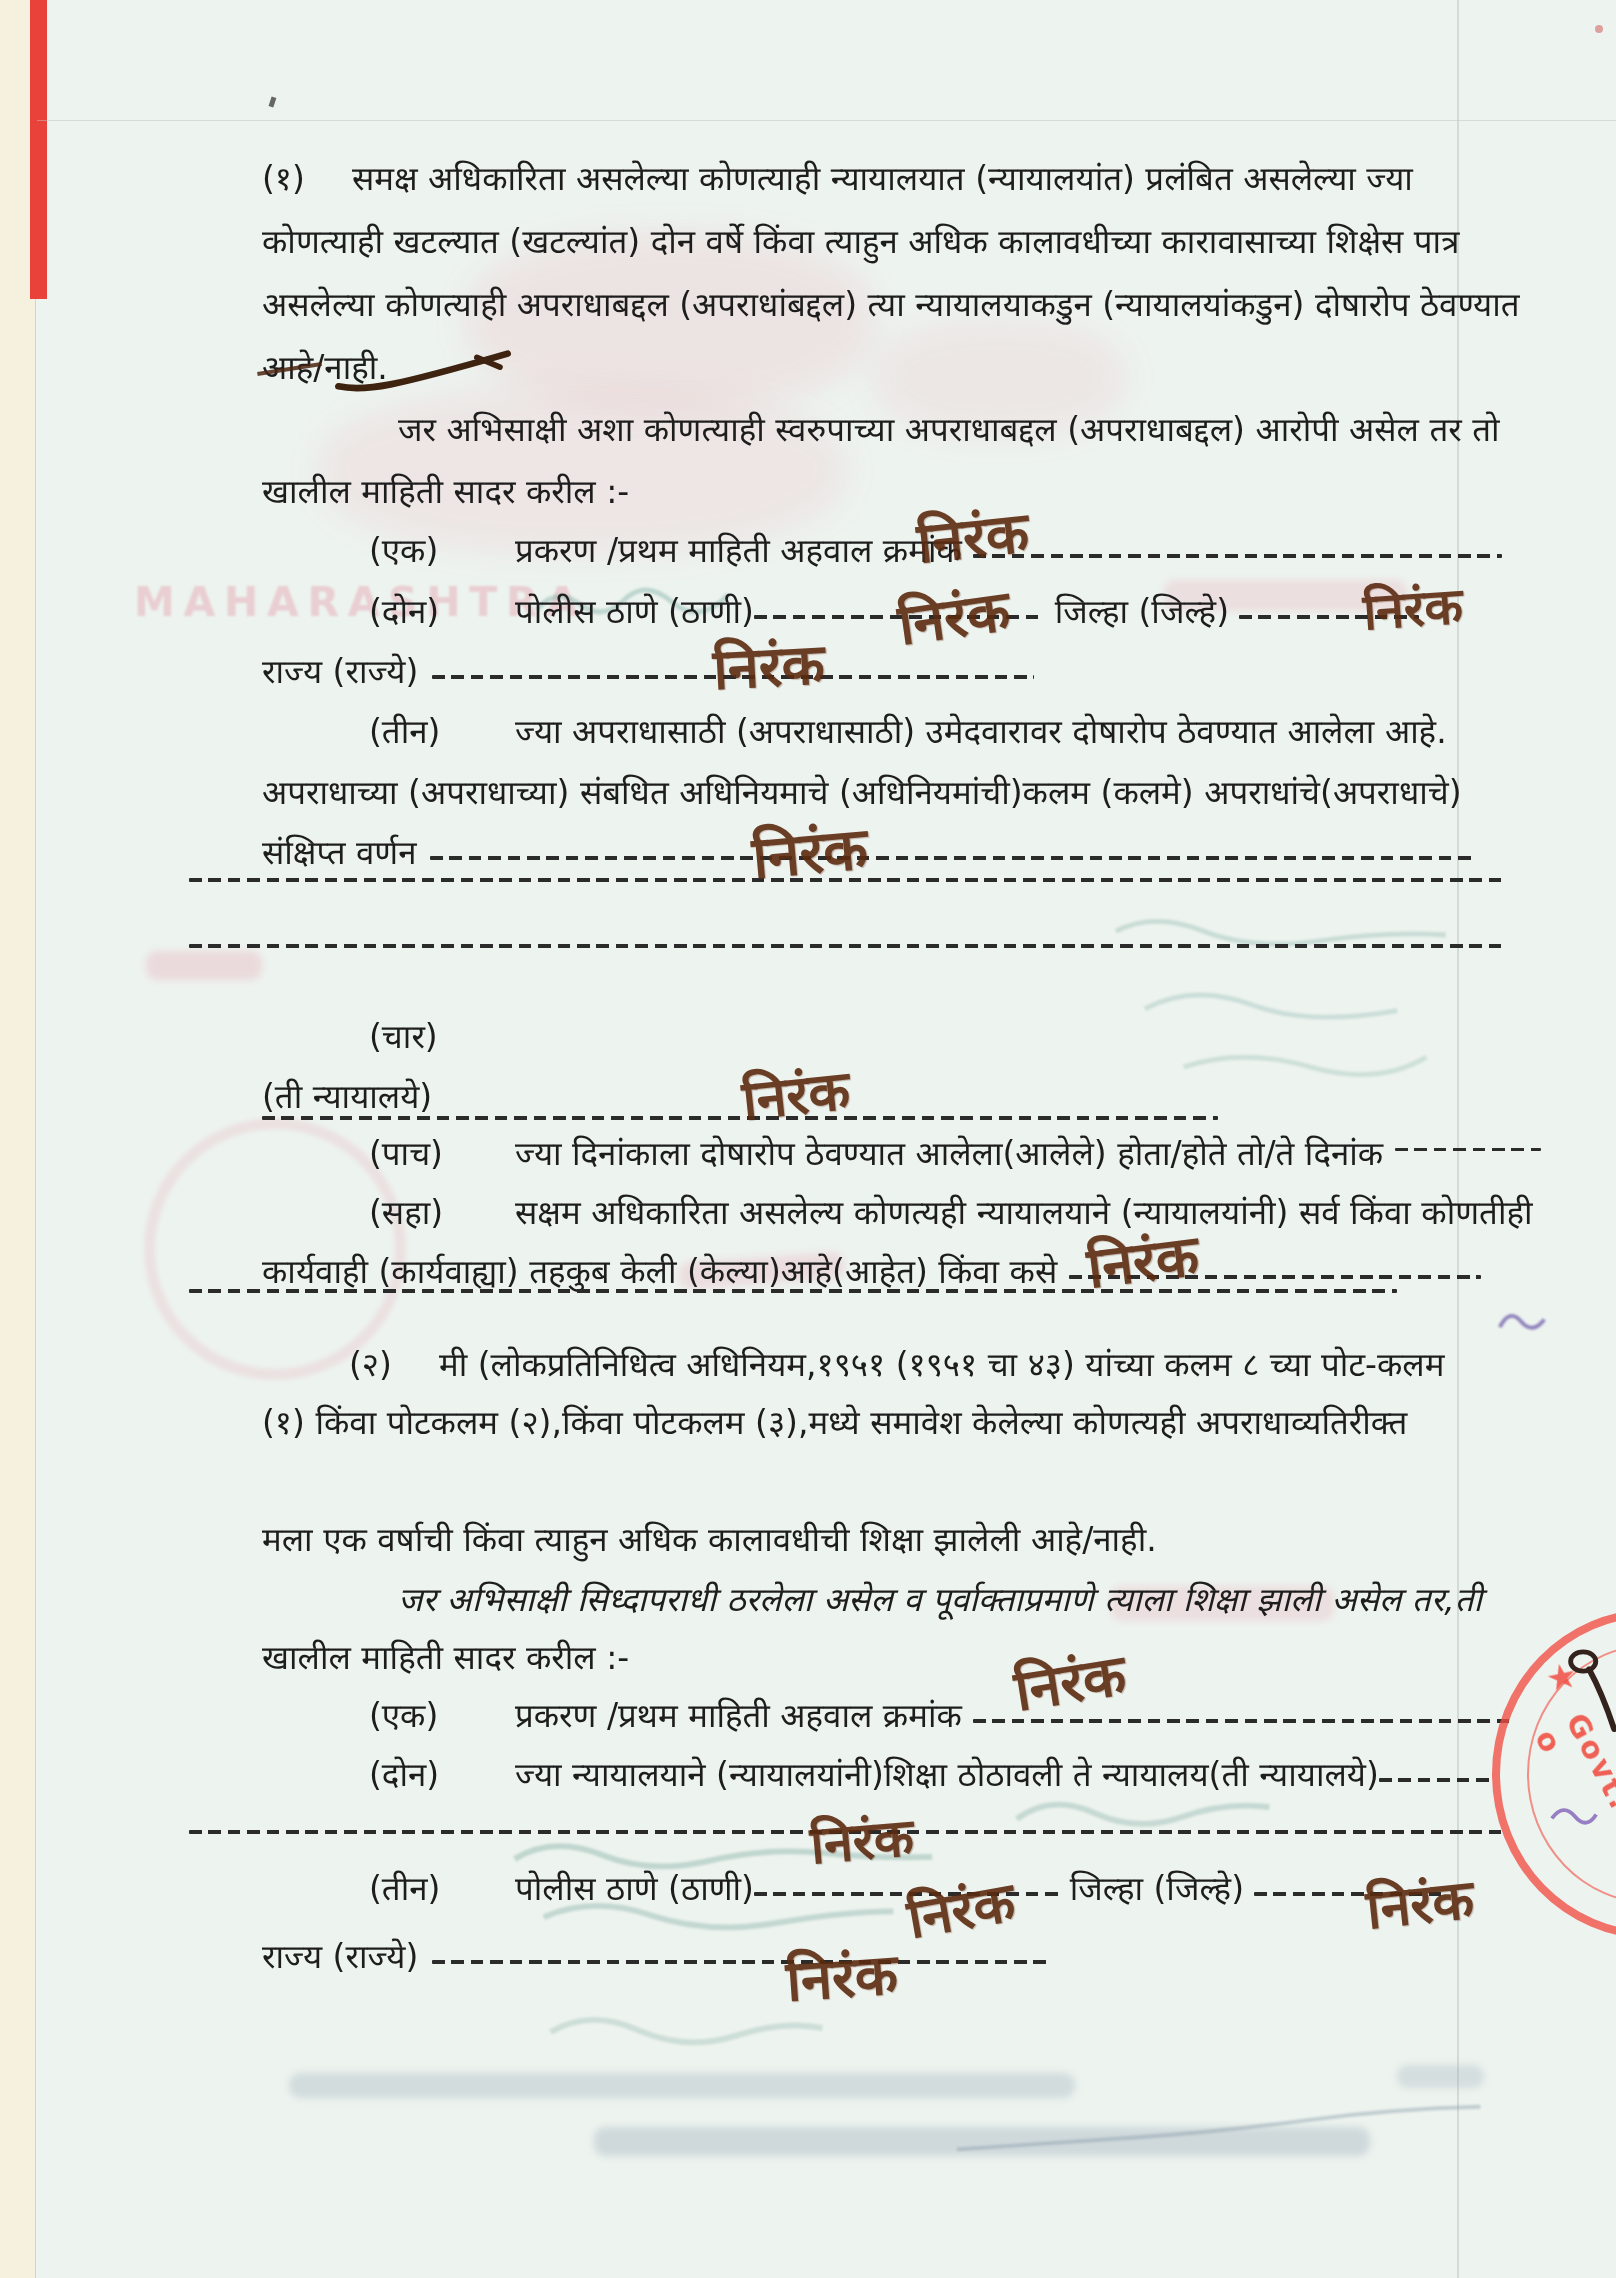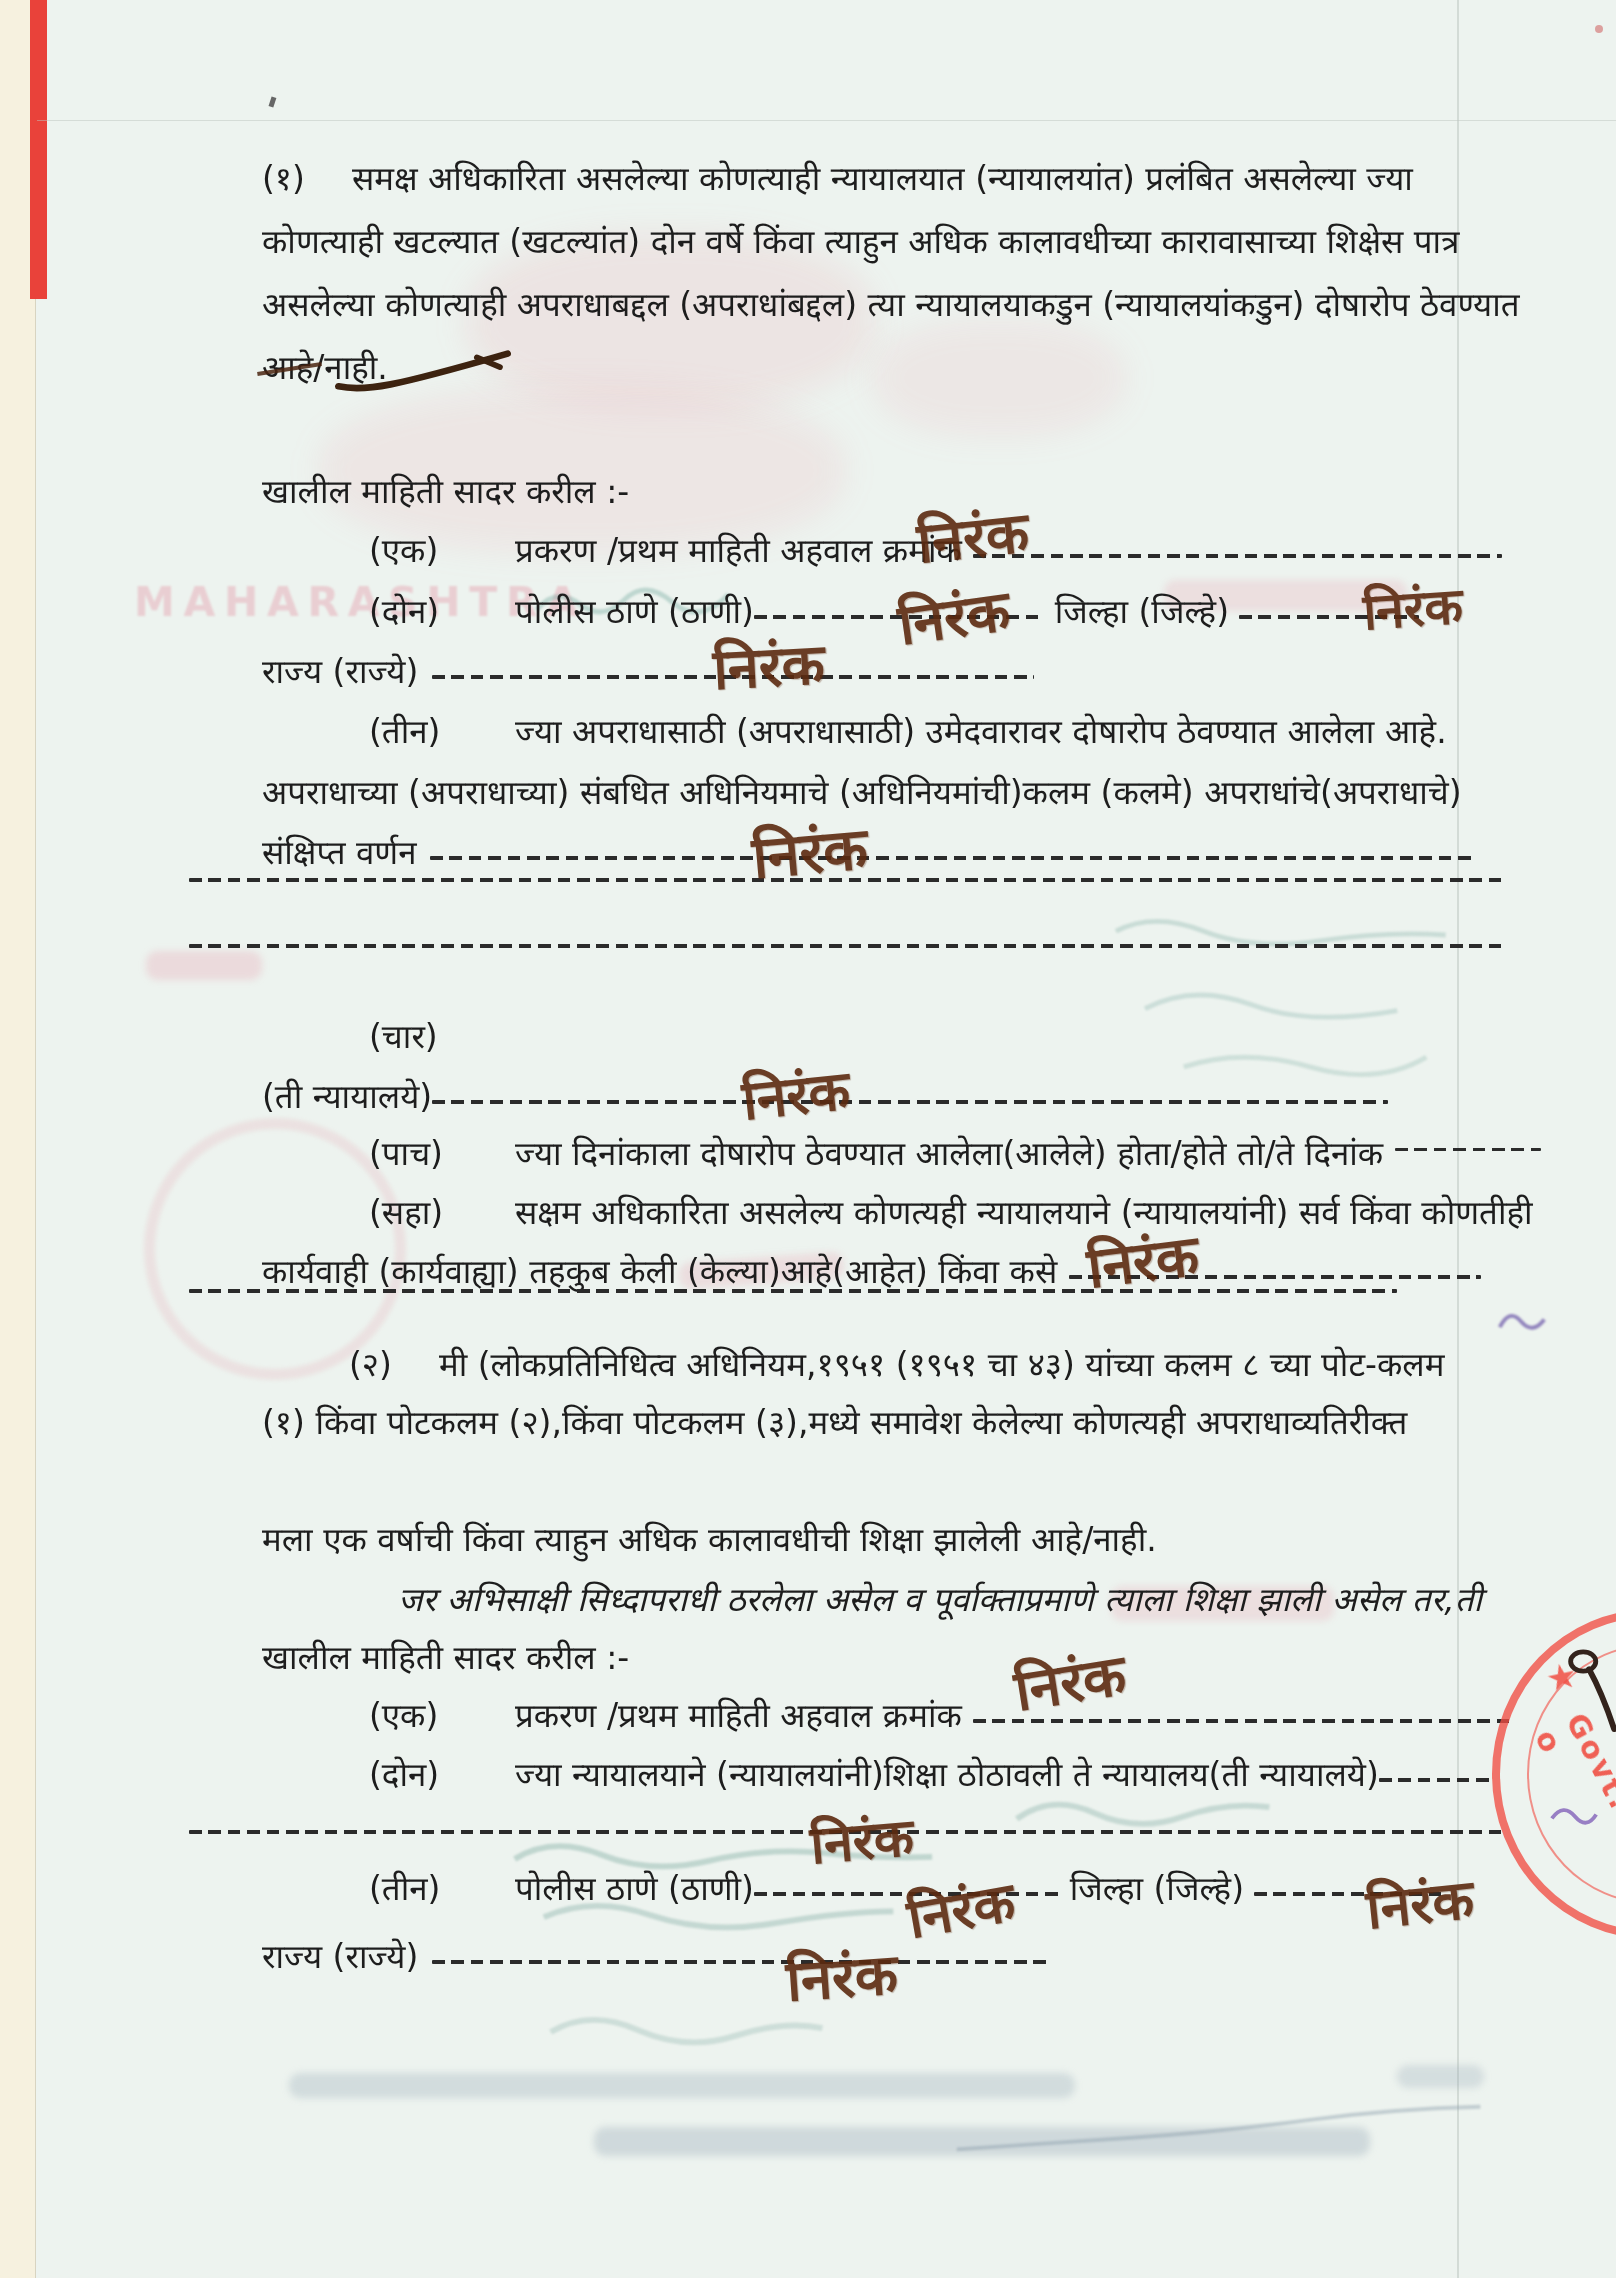--- a/index.html
+++ b/index.html
@@ -103,20 +103,23 @@
   </div>
   <div class="line" style="left:262px;top:344px;">
       <span class="struck">आहे</span>
       <span>/नाही.</span>
     <svg width="184" height="50" style="margin-left:-56px;margin-bottom:-1.9px;align-self:flex-end;" viewBox="0 0 190 52">
       <path d="M6,44 C34,50 64,44 182,10" stroke="#3d2310" stroke-width="7" fill="none" stroke-linecap="round"></path>
       <path d="M150,14 l24,10" stroke="#3d2310" stroke-width="6" fill="none" stroke-linecap="round"></path>
       </svg>
   </div>
 
+  <div class="line" style="left:398px;top:406px;">
+    <span>जर अभिसाक्षी अशा कोणत्याही स्वरुपाच्या अपराधाबद्दल (अपराधाबद्दल) आरोपी असेल तर तो</span>
+  </div>
   <div class="line" style="left:262px;top:468px;">
     <span>खालील माहिती सादर करील :-</span>
   </div>
 
   <div class="line" style="left:369px;top:527px;">
     <span class="lbl">(एक)</span>
     <span>प्रकरण /प्रथम माहिती अहवाल क्रमांक</span>
     <span class="dots" style="width:529px;margin-left:11.6px;"></span>
   </div>
   <div class="line" style="left:369px;top:588px;">
@@ -142,21 +145,21 @@
     <span>संक्षिप्त वर्णन</span>
     <span class="dots" style="width:1043px;margin-left:13.6px;"></span>
   </div>
 
   <div class="dotline" style="left:189px;top:878px;width:1315px;"></div>
   <div class="dotline" style="left:189px;top:944px;width:1315px;"></div>
 
   <div class="line" style="left:369px;top:1013px;">
     <span class="lbl">(चार)</span>
   </div>
-  <div class="line" style="left:262px;top:1073px;">
+  <div class="line" style="left:262px;top:1073px;flex-direction:column;">
     <span>(ती न्यायालये)</span>
     <span class="dots" style="width:956px;"></span>
   </div>
 
   <div class="line" style="left:369px;top:1130px;align-items:center;">
     <span class="lbl">(पाच)</span>
     <span>ज्या दिनांकाला दोषारोप ठेवण्यात आलेला(आलेले) होता/होते तो/ते दिनांक</span>
     <span class="dots" style="width:146px;margin-left:11.6px;"></span>
   </div>
   <div class="line" style="left:369px;top:1189px;">

